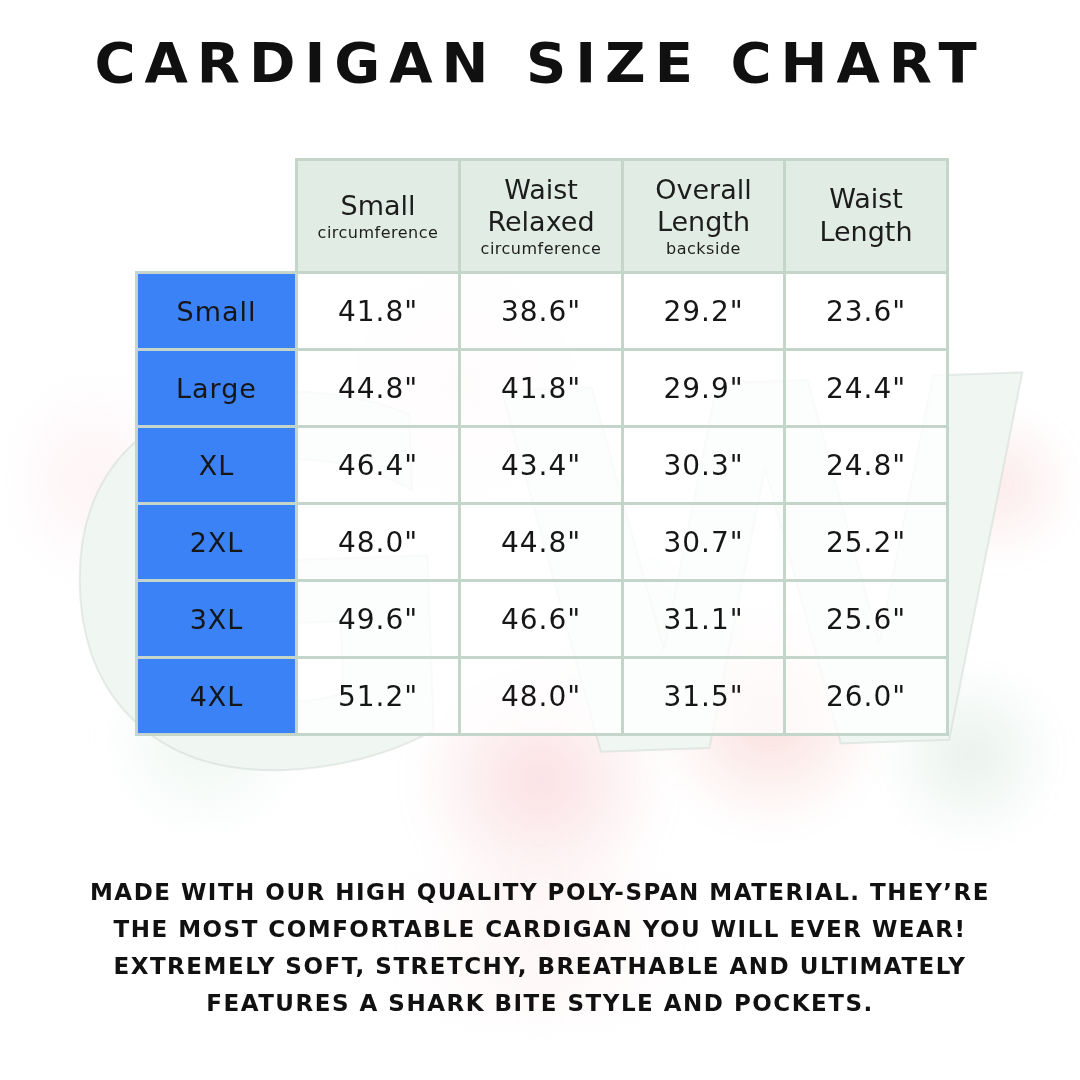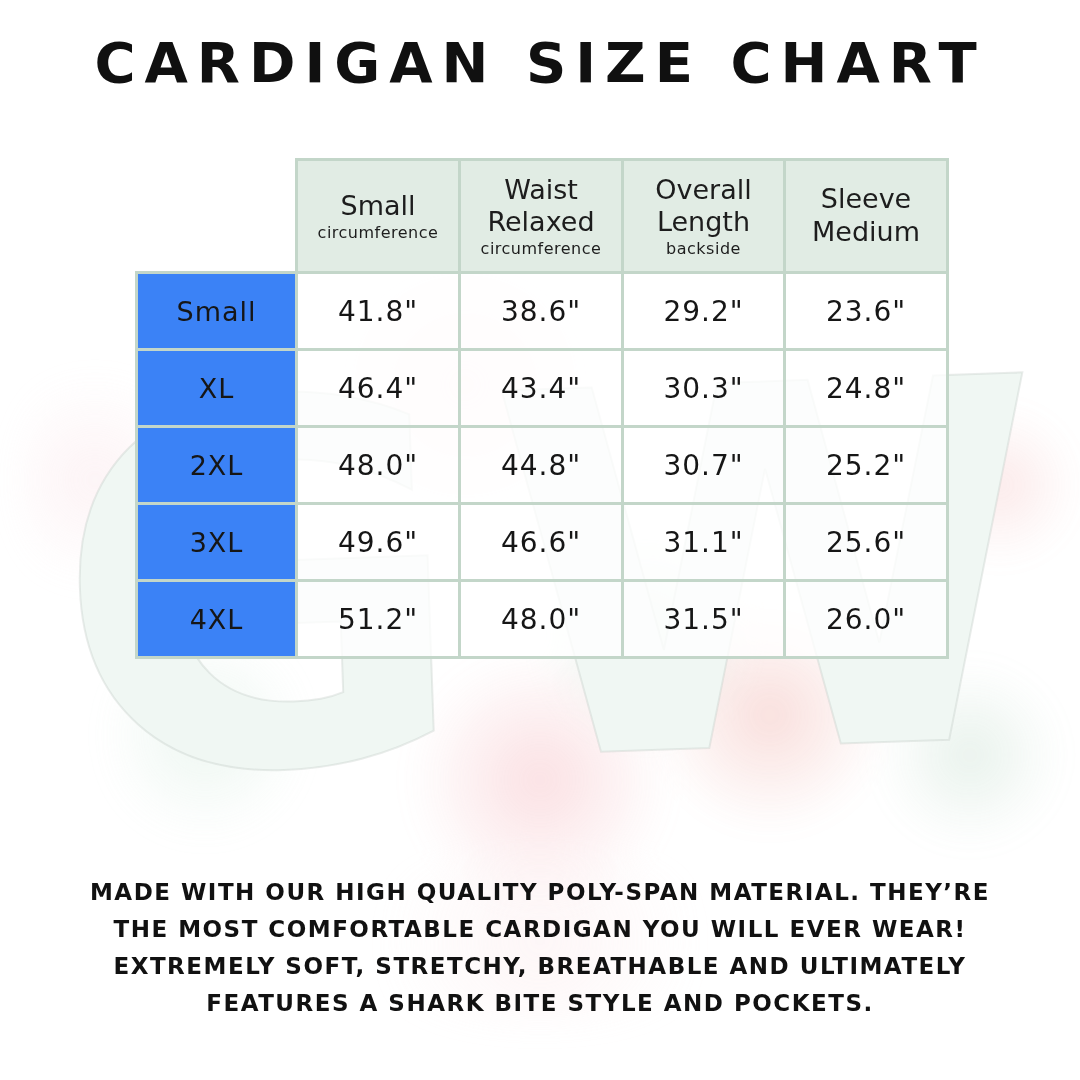--- a/index.html
+++ b/index.html
@@ -114,32 +114,39 @@
       </th>
       <th>
         <div>Waist Relaxed</div>
         <div class="sub">circumference</div>
       </th>
       <th>
         <div>Overall Length</div>
         <div class="sub">backside</div>
       </th>
       <th>
-        <div>Sleeve Medium</div>
+        <div>Waist Length</div>
         <div class="sub"></div>
       </th>
     </tr>
   </thead>
   <tbody>
       <tr>
         <th>Small</th>
         <td>41.8"</td>
         <td>38.6"</td>
         <td>29.2"</td>
         <td>23.6"</td>
+      </tr>
+      <tr>
+        <th>Large</th>
+        <td>44.8"</td>
+        <td>41.8"</td>
+        <td>29.9"</td>
+        <td>24.4"</td>
       </tr>
       <tr>
         <th>XL</th>
         <td>46.4"</td>
         <td>43.4"</td>
         <td>30.3"</td>
         <td>24.8"</td>
       </tr>
       <tr>
         <th>2XL</th>

